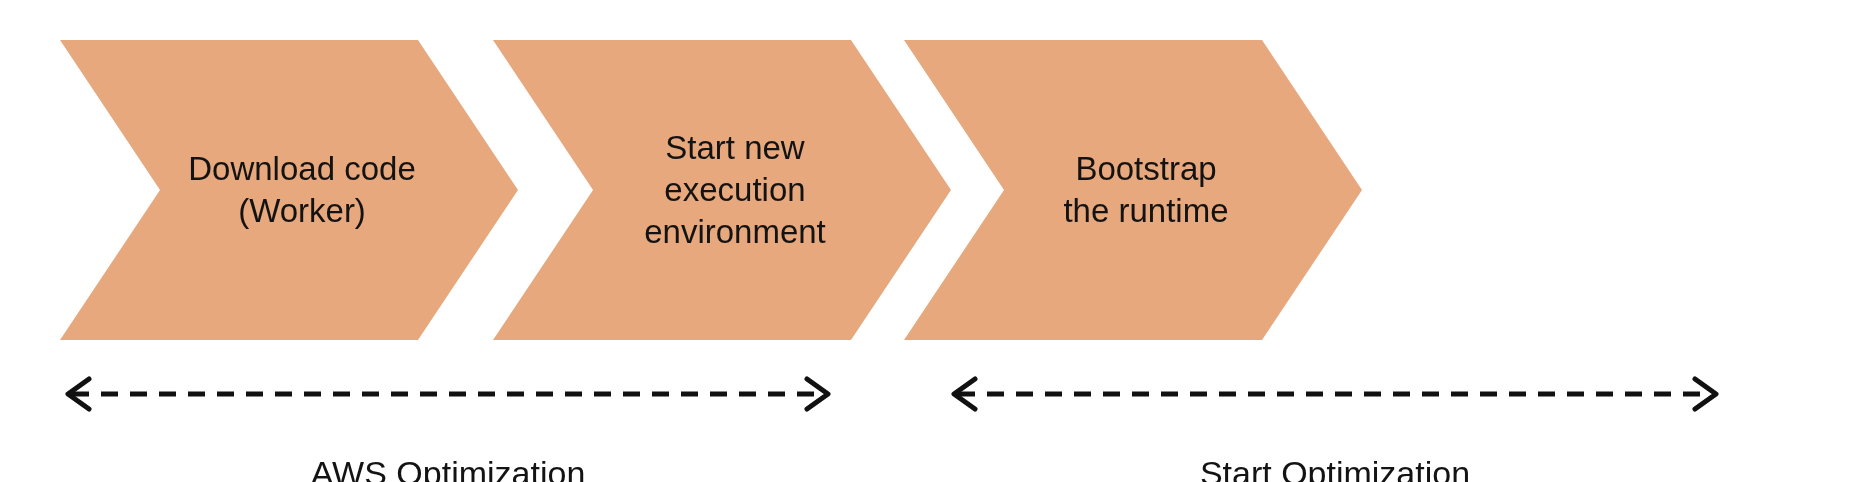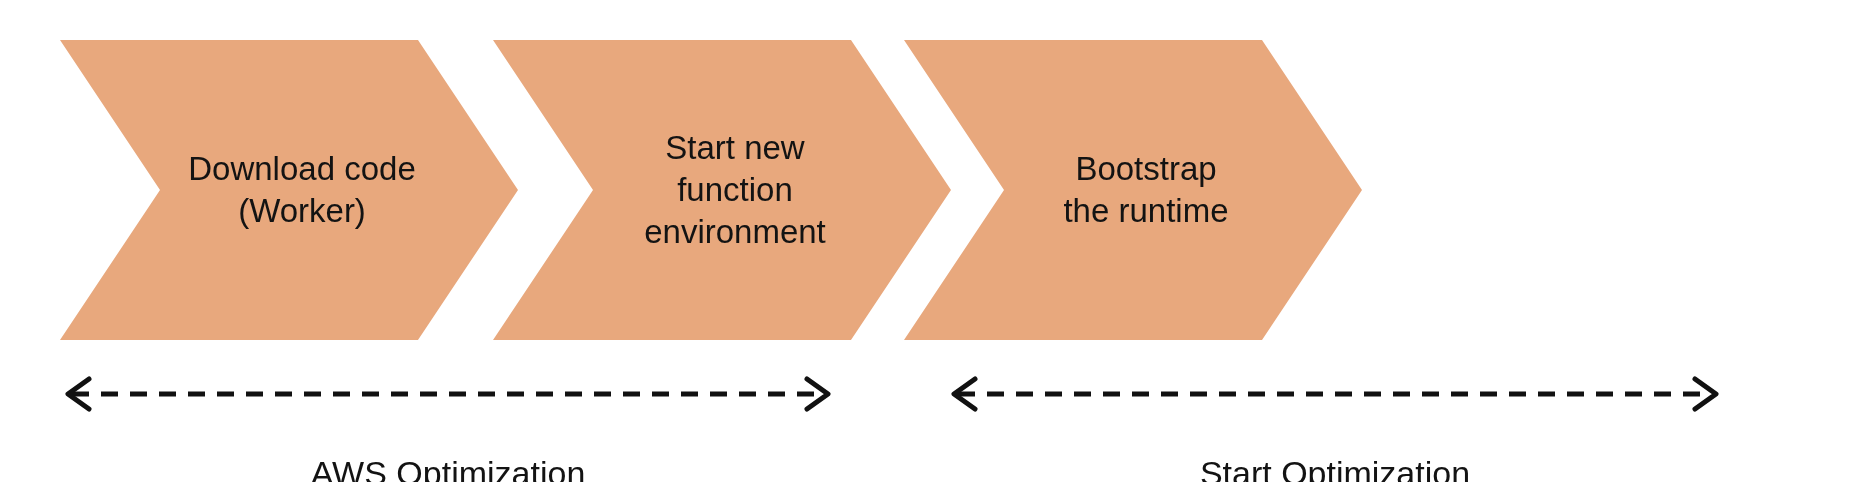--- a/index.html
+++ b/index.html
@@ -70,21 +70,21 @@
 
 <div class="canvas">
 
   <div class="chevron c1" style="background: rgb(232, 168, 125);">
     <span class="step-label">Download code
 (Worker)</span>
   </div>
 
   <div class="chevron c2" style="background: rgb(232, 168, 125);">
     <span class="step-label">Start new
-function
+execution
 environment</span>
   </div>
 
   <div class="chevron c3" style="background: rgb(232, 168, 125);">
     <span class="step-label">Bootstrap
 the runtime</span>
   </div>
 
 
   <svg class="phase-arrow a1" viewBox="0 0 780 44" xmlns="http://www.w3.org/2000/svg" style="color: rgb(17, 17, 17);">

